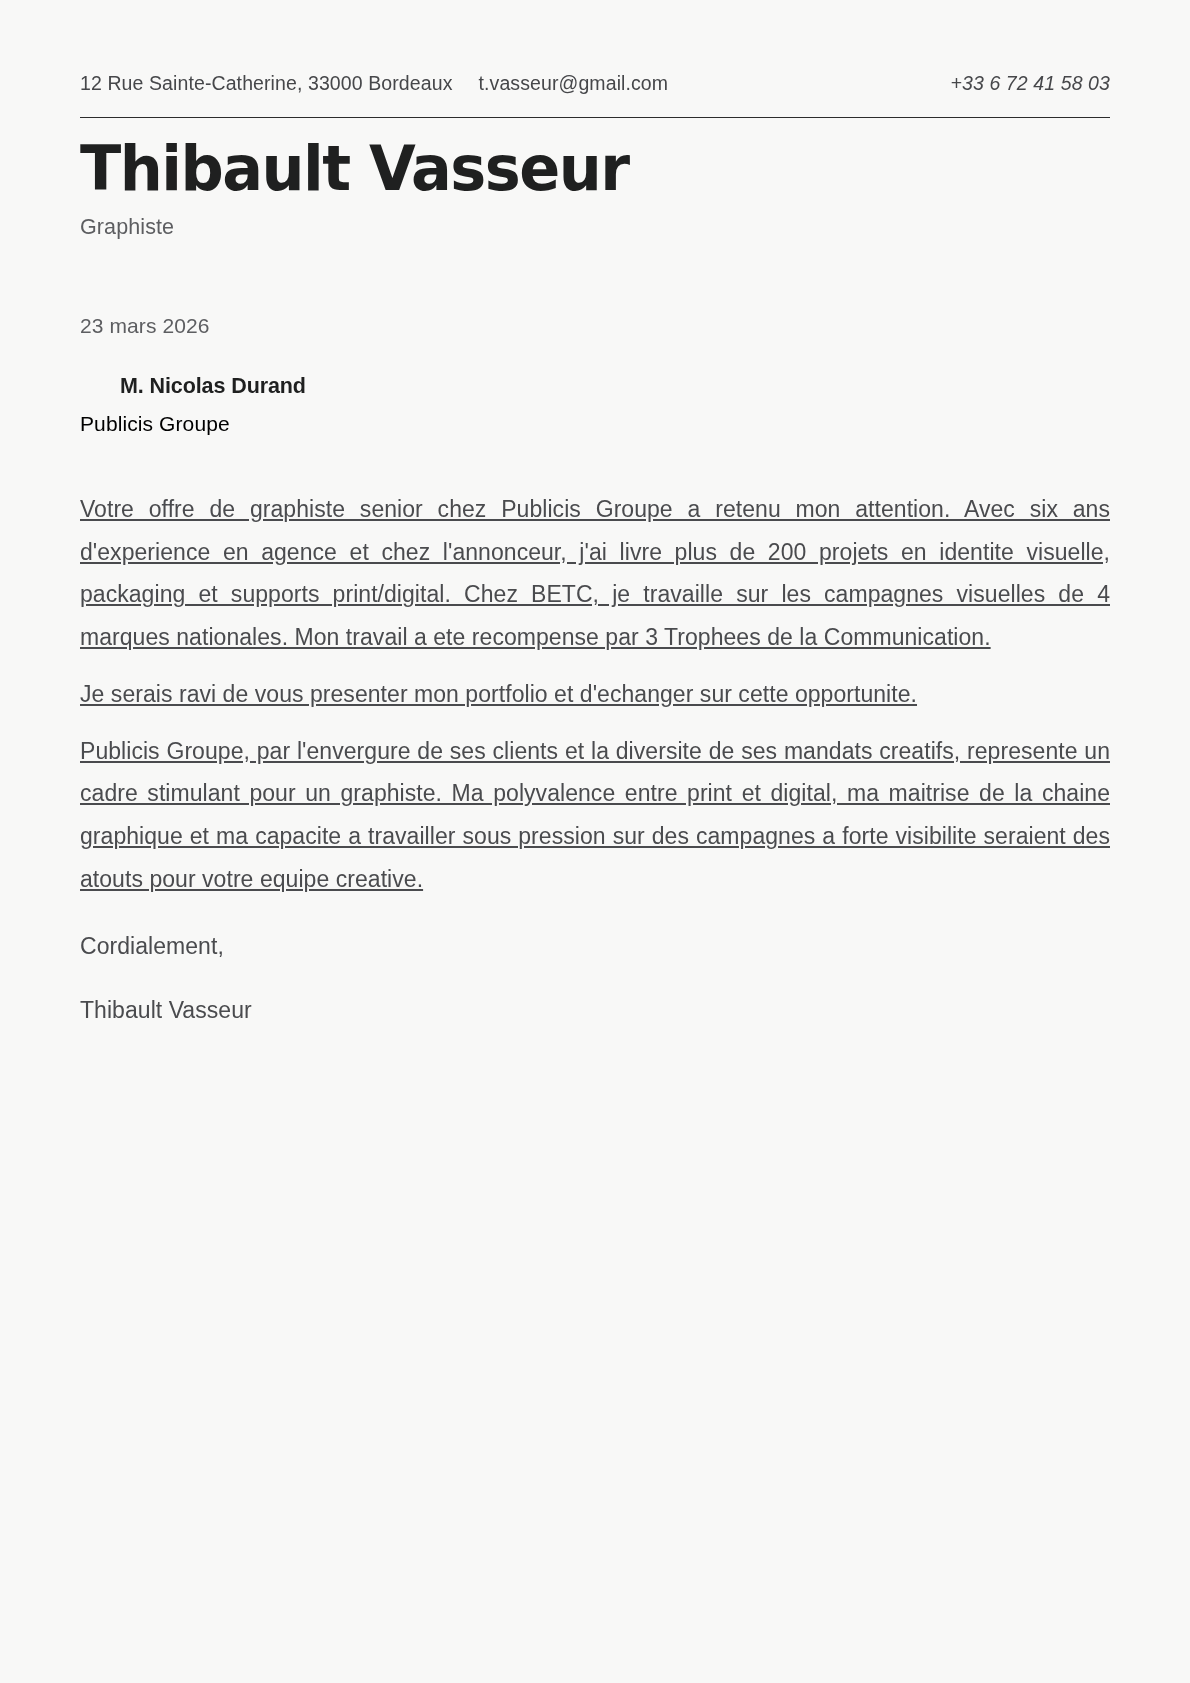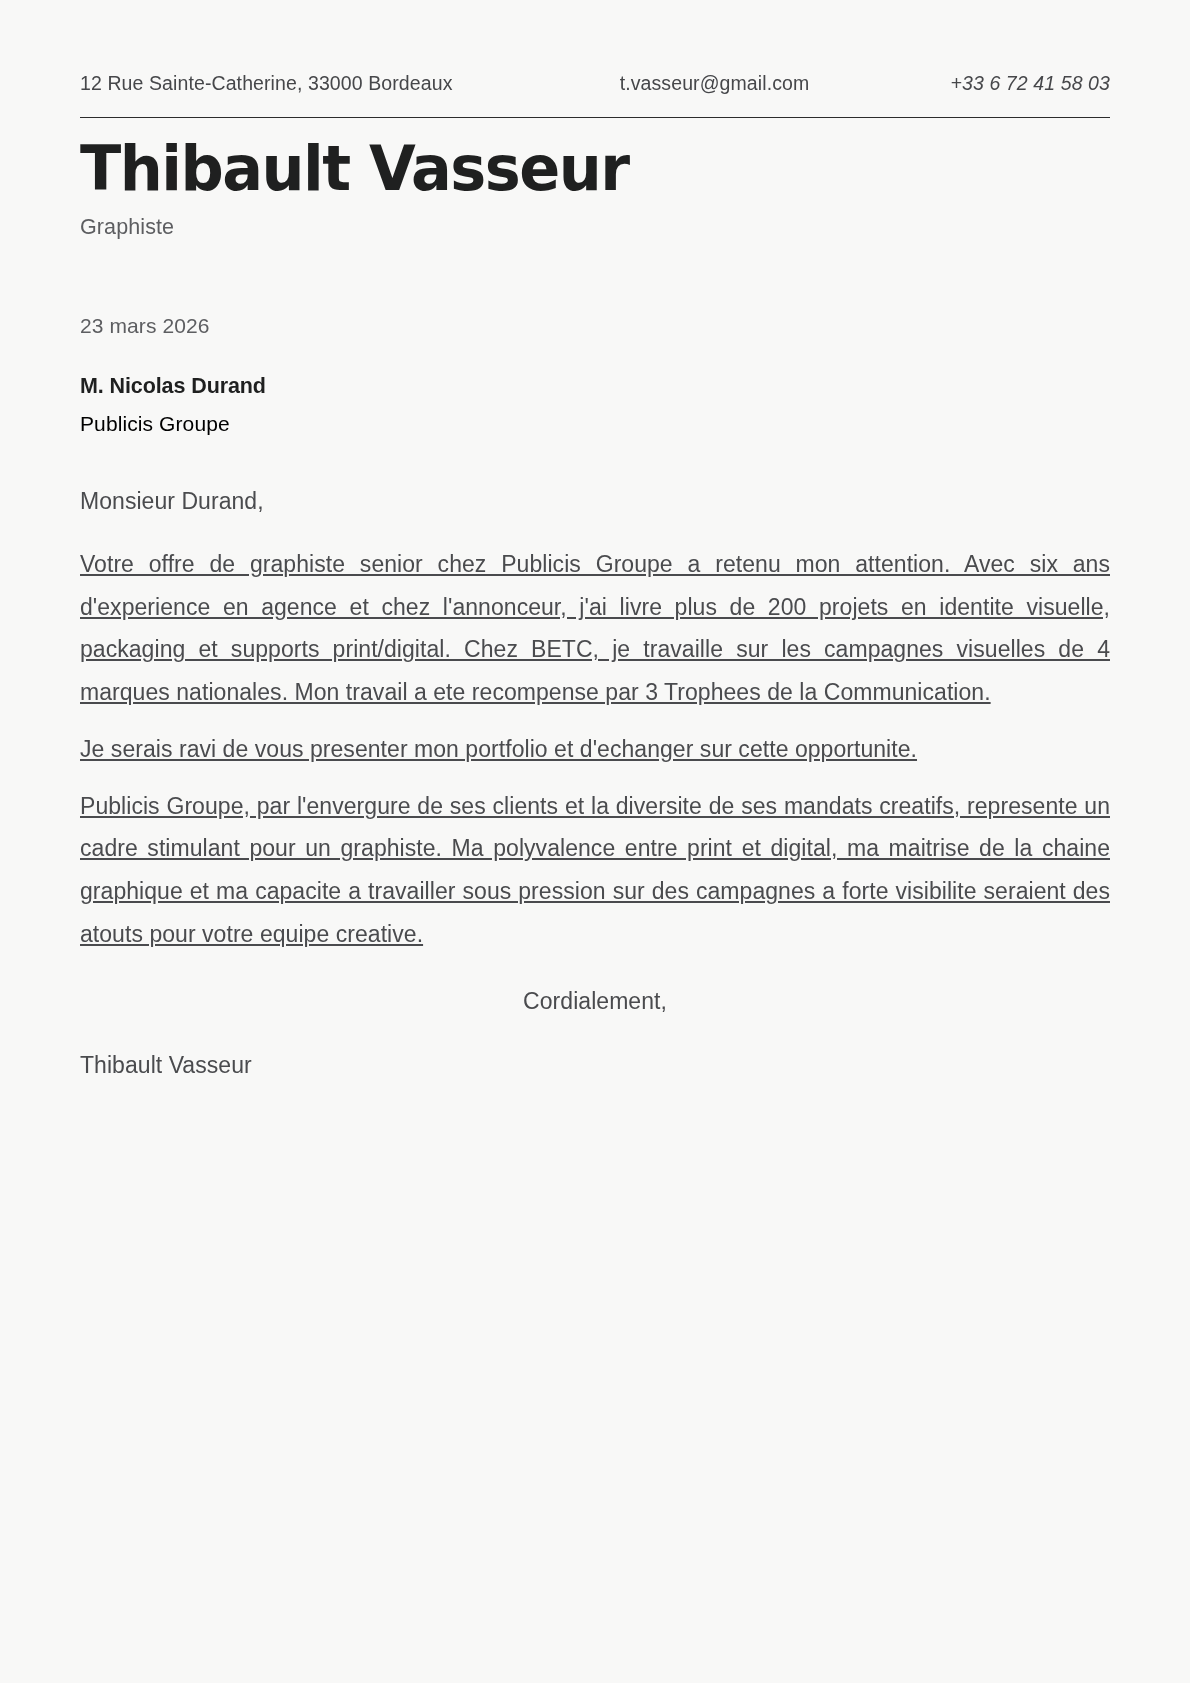--- a/index.html
+++ b/index.html
@@ -33,21 +33,21 @@
     border-bottom: 1.6px solid #2c2c2c;
     font-size: 19.5px;
     letter-spacing: 0.1px;
     color: #46474a;
   }
   .contact-address {
     flex: 0 0 auto;
   }
   .contact-email {
     flex: 1 1 auto;
-    text-align: center;
+    text-align: left;
     padding-left: 26px;
   }
   .contact-phone {
     flex: 0 0 auto;
     text-align: center;
     font-style: italic;
   }
 
   
   .name-block {
@@ -79,20 +79,21 @@
     letter-spacing: 0.1px;
   }
   .recipient {
     margin-top: 36px;
   }
   .recipient-name {
     font-size: 21.5px;
     font-weight: 700;
     color: #1f2020;
     letter-spacing: -0.1px;
+    margin-left: 40px;
   }
   .recipient-company {
     margin-top: 13px;
     font-size: 21px;
     color: #000000;
     letter-spacing: 0.1px;
   }
 
   
   .letter-body {
@@ -115,21 +116,20 @@
   }
   .letter-paragraph:last-of-type {
     margin-bottom: 0;
   }
   .closing-line {
     font-size: 23px;
     line-height: 1.86;
     color: #4a4b4e;
     letter-spacing: 0.05px;
     margin-top: 24px;
-    text-align: center;
   }
   .signature-line {
     font-size: 23px;
     line-height: 1.86;
     color: #4a4b4e;
     letter-spacing: 0.05px;
     margin-top: 22px;
   }
 </style>
 </head>
@@ -149,21 +149,20 @@
   </div>
 
   <div class="letter-date">23 mars 2026</div>
 
   <div class="recipient">
     <div class="recipient-name">M. Nicolas Durand</div>
     <div class="recipient-company">Publicis Groupe</div>
   </div>
 
   <div class="letter-body">
-    <div class="salutation">Monsieur Durand,</div>
 
     <p class="letter-paragraph">Votre offre de graphiste senior chez Publicis Groupe a retenu mon attention. Avec six ans d'experience en agence et chez l'annonceur, j'ai livre plus de 200 projets en identite visuelle, packaging et supports print/digital. Chez BETC, je travaille sur les campagnes visuelles de 4 marques nationales. Mon travail a ete recompense par 3 Trophees de la Communication.</p>
 
     <p class="letter-paragraph">Je serais ravi de vous presenter mon portfolio et d'echanger sur cette opportunite.</p>
 
     <p class="letter-paragraph">Publicis Groupe, par l'envergure de ses clients et la diversite de ses mandats creatifs, represente un cadre stimulant pour un graphiste. Ma polyvalence entre print et digital, ma maitrise de la chaine graphique et ma capacite a travailler sous pression sur des campagnes a forte visibilite seraient des atouts pour votre equipe creative.</p>
 
     <div class="closing-line">Cordialement,</div>
 
     <div class="signature-line">Thibault Vasseur</div>

